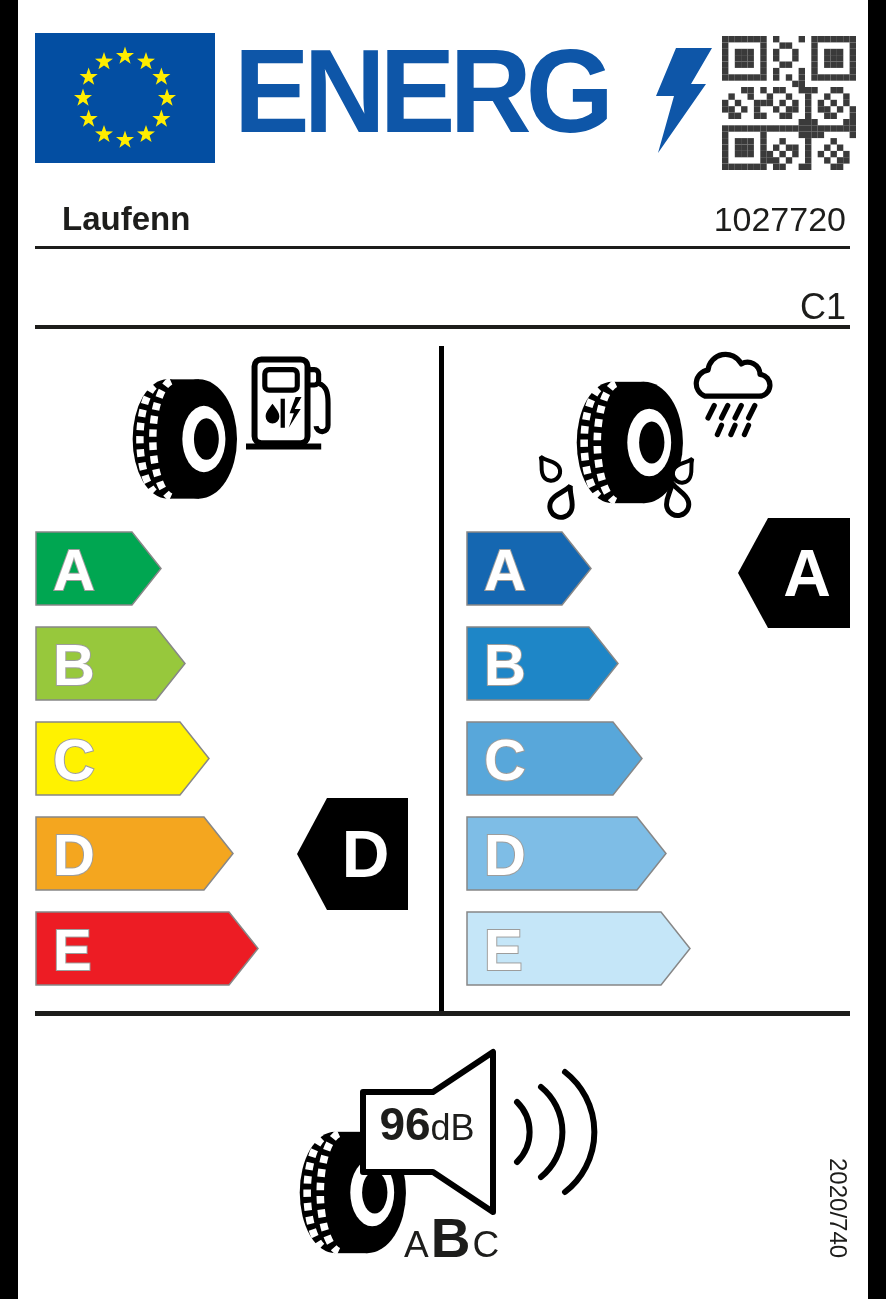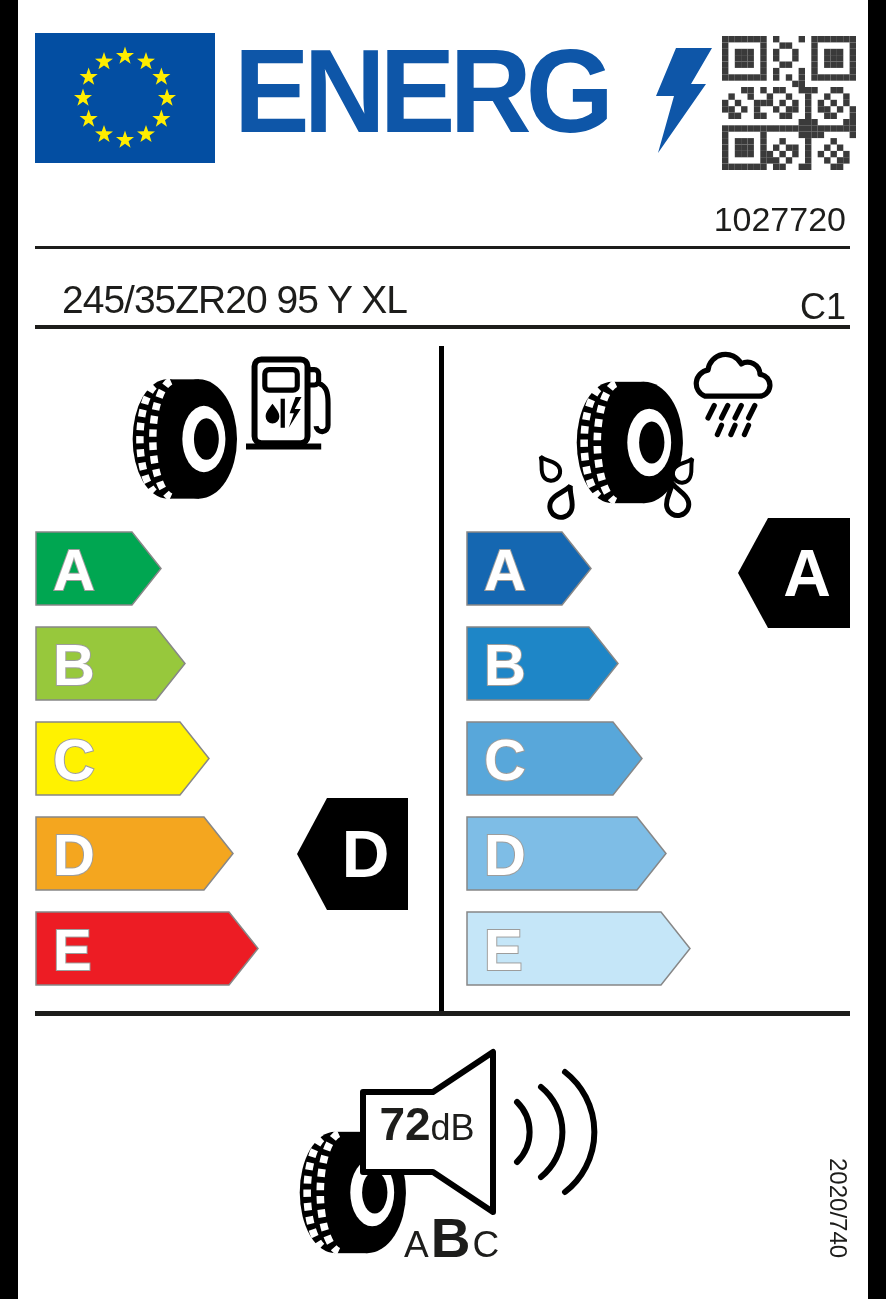--- a/index.html
+++ b/index.html
@@ -302,24 +302,24 @@
         <rect x="42.3" y="131.6" width="6.4" height="6.4"></rect>
         <rect x="55.0" y="131.6" width="6.4" height="6.4"></rect>
         <rect x="61.4" y="131.6" width="6.4" height="6.4"></rect>
         <rect x="80.6" y="131.6" width="6.4" height="6.4"></rect>
         <rect x="87.0" y="131.6" width="6.4" height="6.4"></rect>
         <rect x="112.5" y="131.6" width="6.4" height="6.4"></rect>
         <rect x="118.9" y="131.6" width="6.4" height="6.4"></rect>
       </g>
   </svg>
 
+  <div id="brand">Laufenn</div>
   <div id="article">1027720</div>
   <div class="hline" style="top:246px;height:3px;"></div>
 
-  <div id="tire-size">245/35ZR20 95 Y XL</div>
   <div id="tire-class">C1</div>
   <div class="hline" style="top:325px;height:4px;"></div>
 
   <div id="vdivider"></div>
 
   <svg width="0" height="0" style="position:absolute">
     <defs>
       <symbol id="tire" viewBox="0 0 140 160">
         <ellipse cx="88" cy="80" rx="46" ry="72" fill="#000"></ellipse>
         <ellipse cx="50" cy="80" rx="42" ry="72" fill="#000"></ellipse>
@@ -468,21 +468,21 @@
     </svg>
   <svg class="abs" style="left:349px;top:1040px;" width="250" height="230" viewBox="0 0 250 230">
     <path d="M14 52 H84 L144 12 V172 L84 132 H14 Z" fill="#fff" stroke="#000" stroke-width="6" stroke-linejoin="round"></path>
     <g fill="none" stroke="#000" stroke-width="6" stroke-linecap="round">
       <path d="M168 62 A42 42 0 0 1 168 122"></path>
       <path d="M192 47 A58 58 0 0 1 192 137"></path>
       <path d="M216 32 A76 76 0 0 1 216 152"></path>
     </g>
   </svg>
   <div id="noise-value-box">
-    <span id="noise-value">72</span>
+    <span id="noise-value">96</span>
     <span id="noise-unit">dB</span>
   </div>
   <div id="noise-classes">
     <span class="noise-class">A</span>
     <span class="noise-class selected">B</span>
     <span class="noise-class">C</span>
   </div>
 
   <div id="regulation">2020/740</div>
 

